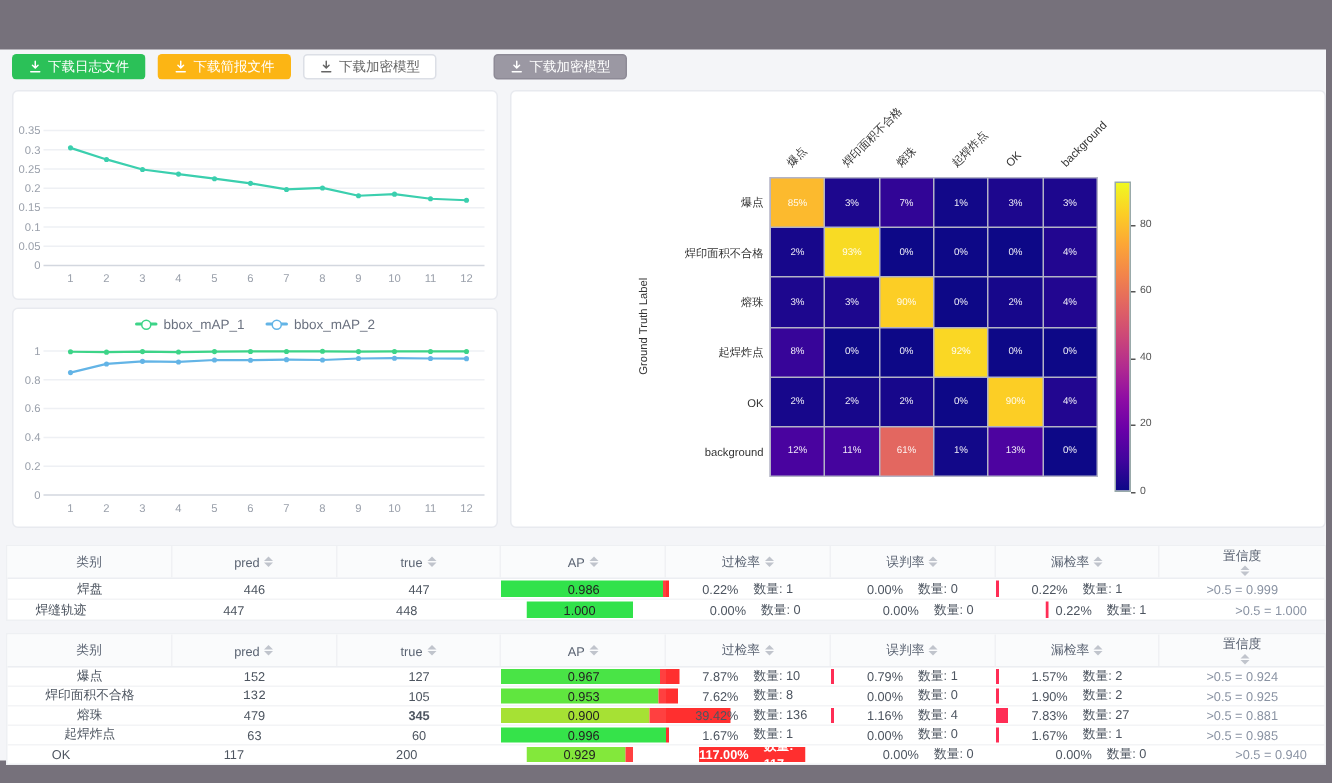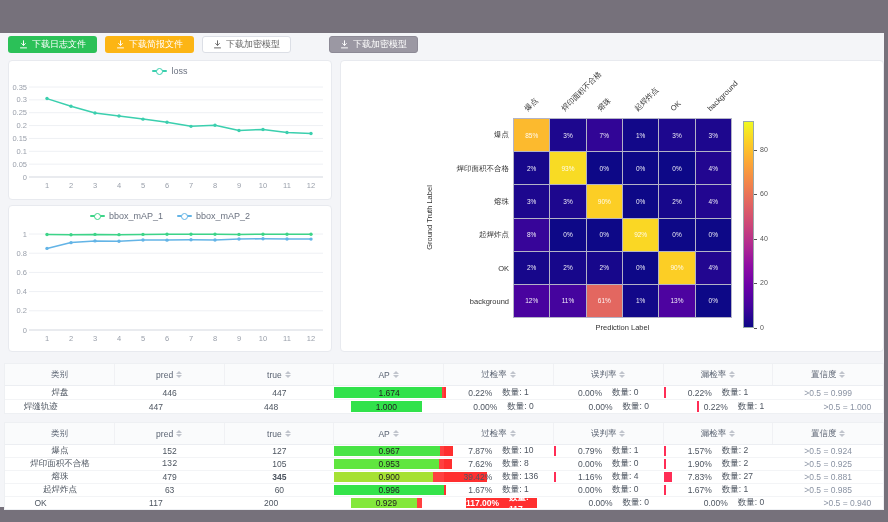--- a/index.html
+++ b/index.html
@@ -57,21 +57,21 @@
   .cbar-tick{position:absolute;font-size:7px;color:#555;left:419px;line-height:8px;}
   .cbar-dash{position:absolute;left:413px;width:3px;height:1px;background:#555;}
 
   
   .tables{position:absolute;left:4px;top:363px;width:880px;}
   .tbl{background:#fff;border:1px solid #eef0f3;box-sizing:border-box;}
   .tbl + .tbl{margin-top:8px;}
   .t-head{display:grid;grid-template-columns:repeat(8,1fr);background:#fafbfc;border-bottom:1px solid #eceef2;}
   .t-head .hc{display:flex;align-items:center;justify-content:center;height:21px;
     font-size:8.5px;color:#5a6372;border-right:1px solid #f0f1f4;cursor:pointer;}
-  .t-head .hc:last-child{border-right:none;}
+  .t-head .hc:last-child{border-right:none;flex-direction:column;}
   .sorter{display:inline-flex;flex-direction:column;gap:1px;margin-left:3px;}
   .sorter b{width:0;height:0;border-left:3px solid transparent;border-right:3px solid transparent;display:block;}
   .sorter .up{border-bottom:3.5px solid #c0c4cc;}
   .sorter .dn{border-top:3.5px solid #c0c4cc;}
   .t-row{display:grid;grid-template-columns:repeat(8,1fr);border-bottom:1px solid #f3f4f6;}
   .t-row:last-child{border-bottom:none;gap:44px;}
   .cell{position:relative;display:flex;align-items:center;justify-content:center;
     font-size:8.5px;color:#4d5560;overflow:hidden;}
   .cell.conf{color:#8a93a3;text-align:right;}
   .cell.rate .bar{position:absolute;left:0;top:1px;bottom:1px;z-index:0;}
@@ -110,28 +110,20 @@
     </button>
     <button class="btn btn-gray">
       <svg viewBox="0 0 12 12">
         <path d="M6 1v6M3.5 4.7L6 7.2l2.5-2.5M2 10.5h8" stroke="currentColor" stroke-width="1.3" fill="none" stroke-linecap="round" stroke-linejoin="round"></path>
       </svg>
       <span>下载加密模型</span>
     </button>
   </div>
 
 <div class="card card-loss">
-  <div class="legend" id="legend-loss">
-      <span class="legend-item">
-        <span class="legend-mark" style="background: rgb(59, 207, 174); color: rgb(59, 207, 174);">
-          <i></i>
-        </span>
-        <span class="legend-label">loss</span>
-      </span>
-    </div>
   <div id="chart-loss"><svg width="322" height="138">
         <line x1="20" x2="314" y1="116" y2="116" stroke="#d3d7df" stroke-width="1"></line>
         <text x="18" y="118.5" text-anchor="end" font-size="7.5" fill="#9aa0ab" font-family="&quot;Liberation Sans&quot;,sans-serif">0</text>
         <line x1="20" x2="314" y1="103.14285714285714" y2="103.14285714285714" stroke="#eef0f4" stroke-width="1"></line>
         <text x="18" y="105.64285714285714" text-anchor="end" font-size="7.5" fill="#9aa0ab" font-family="&quot;Liberation Sans&quot;,sans-serif">0.05</text>
         <line x1="20" x2="314" y1="90.28571428571428" y2="90.28571428571428" stroke="#eef0f4" stroke-width="1"></line>
         <text x="18" y="92.78571428571428" text-anchor="end" font-size="7.5" fill="#9aa0ab" font-family="&quot;Liberation Sans&quot;,sans-serif">0.1</text>
         <line x1="20" x2="314" y1="77.42857142857142" y2="77.42857142857142" stroke="#eef0f4" stroke-width="1"></line>
         <text x="18" y="79.92857142857142" text-anchor="end" font-size="7.5" fill="#9aa0ab" font-family="&quot;Liberation Sans&quot;,sans-serif">0.15</text>
         <line x1="20" x2="314" y1="64.57142857142856" y2="64.57142857142856" stroke="#eef0f4" stroke-width="1"></line>
@@ -234,21 +226,20 @@
         <circle cx="206" cy="33.952" r="1.7" fill="#63b4e6"></circle>
         <circle cx="230" cy="32.992000000000004" r="1.7" fill="#63b4e6"></circle>
         <circle cx="254" cy="32.80000000000001" r="1.7" fill="#63b4e6"></circle>
         <circle cx="278" cy="32.992000000000004" r="1.7" fill="#63b4e6"></circle>
         <circle cx="302" cy="33.08800000000001" r="1.7" fill="#63b4e6"></circle>
       </svg></div>
 </div>
 
 <div class="card card-cm">
   <div class="cm-ylabel">Ground Truth Label</div>
-  <div class="cm-xlabel">Prediction Label</div>
   <div class="cm-grid" id="cm-grid">
       <div class="cm-cell" style="background: rgb(252, 186, 46);">85%</div>
       <div class="cm-cell" style="background: rgb(29, 7, 142);">3%</div>
       <div class="cm-cell" style="background: rgb(49, 5, 150);">7%</div>
       <div class="cm-cell" style="background: rgb(18, 8, 137);">1%</div>
       <div class="cm-cell" style="background: rgb(29, 7, 142);">3%</div>
       <div class="cm-cell" style="background: rgb(29, 7, 142);">3%</div>
       <div class="cm-cell" style="background: rgb(23, 7, 139);">2%</div>
       <div class="cm-cell" style="background: rgb(248, 219, 36);">93%</div>
       <div class="cm-cell" style="background: rgb(13, 8, 135);">0%</div>
@@ -371,21 +362,21 @@
         </div>
         <div class="cell " style="height: 13px;">
           <span>446</span>
         </div>
         <div class="cell " style="height: 13px;">
           <span>447</span>
         </div>
         <div class="cell " style="height: 13px;">
           <span class="ap-bar" style="width: 98.6%; background: rgb(49, 226, 75);"></span>
           <span class="ap-rem" style="width: 1.4%; background: rgb(255, 64, 64);"></span>
-          <span class="ap-text">1.674</span>
+          <span class="ap-text">0.986</span>
         </div>
         <div class="cell rate" style="height: 13px;">
           <span class="bar" style="width: 0.22%; min-width: 2px; background: rgb(255, 47, 47);"></span>
           <span class="pct">0.22%</span>
           <span class="cnt">数量: 1</span>
         </div>
         <div class="cell rate" style="height: 13px;">
           <span class="pct">0.00%</span>
           <span class="cnt">数量: 0</span>
         </div>

